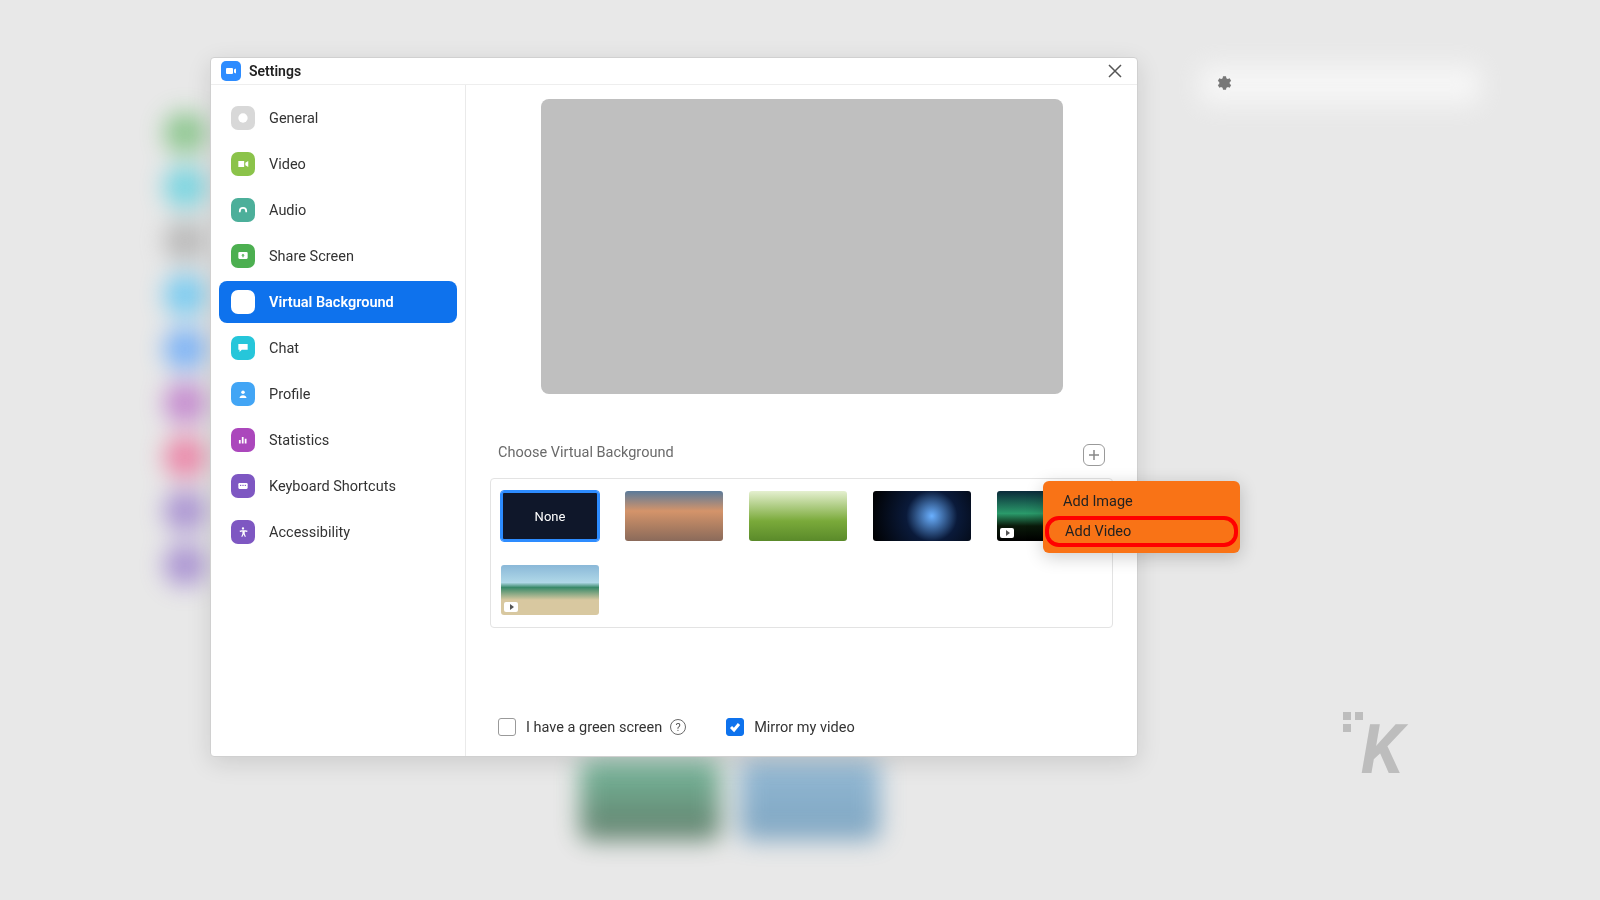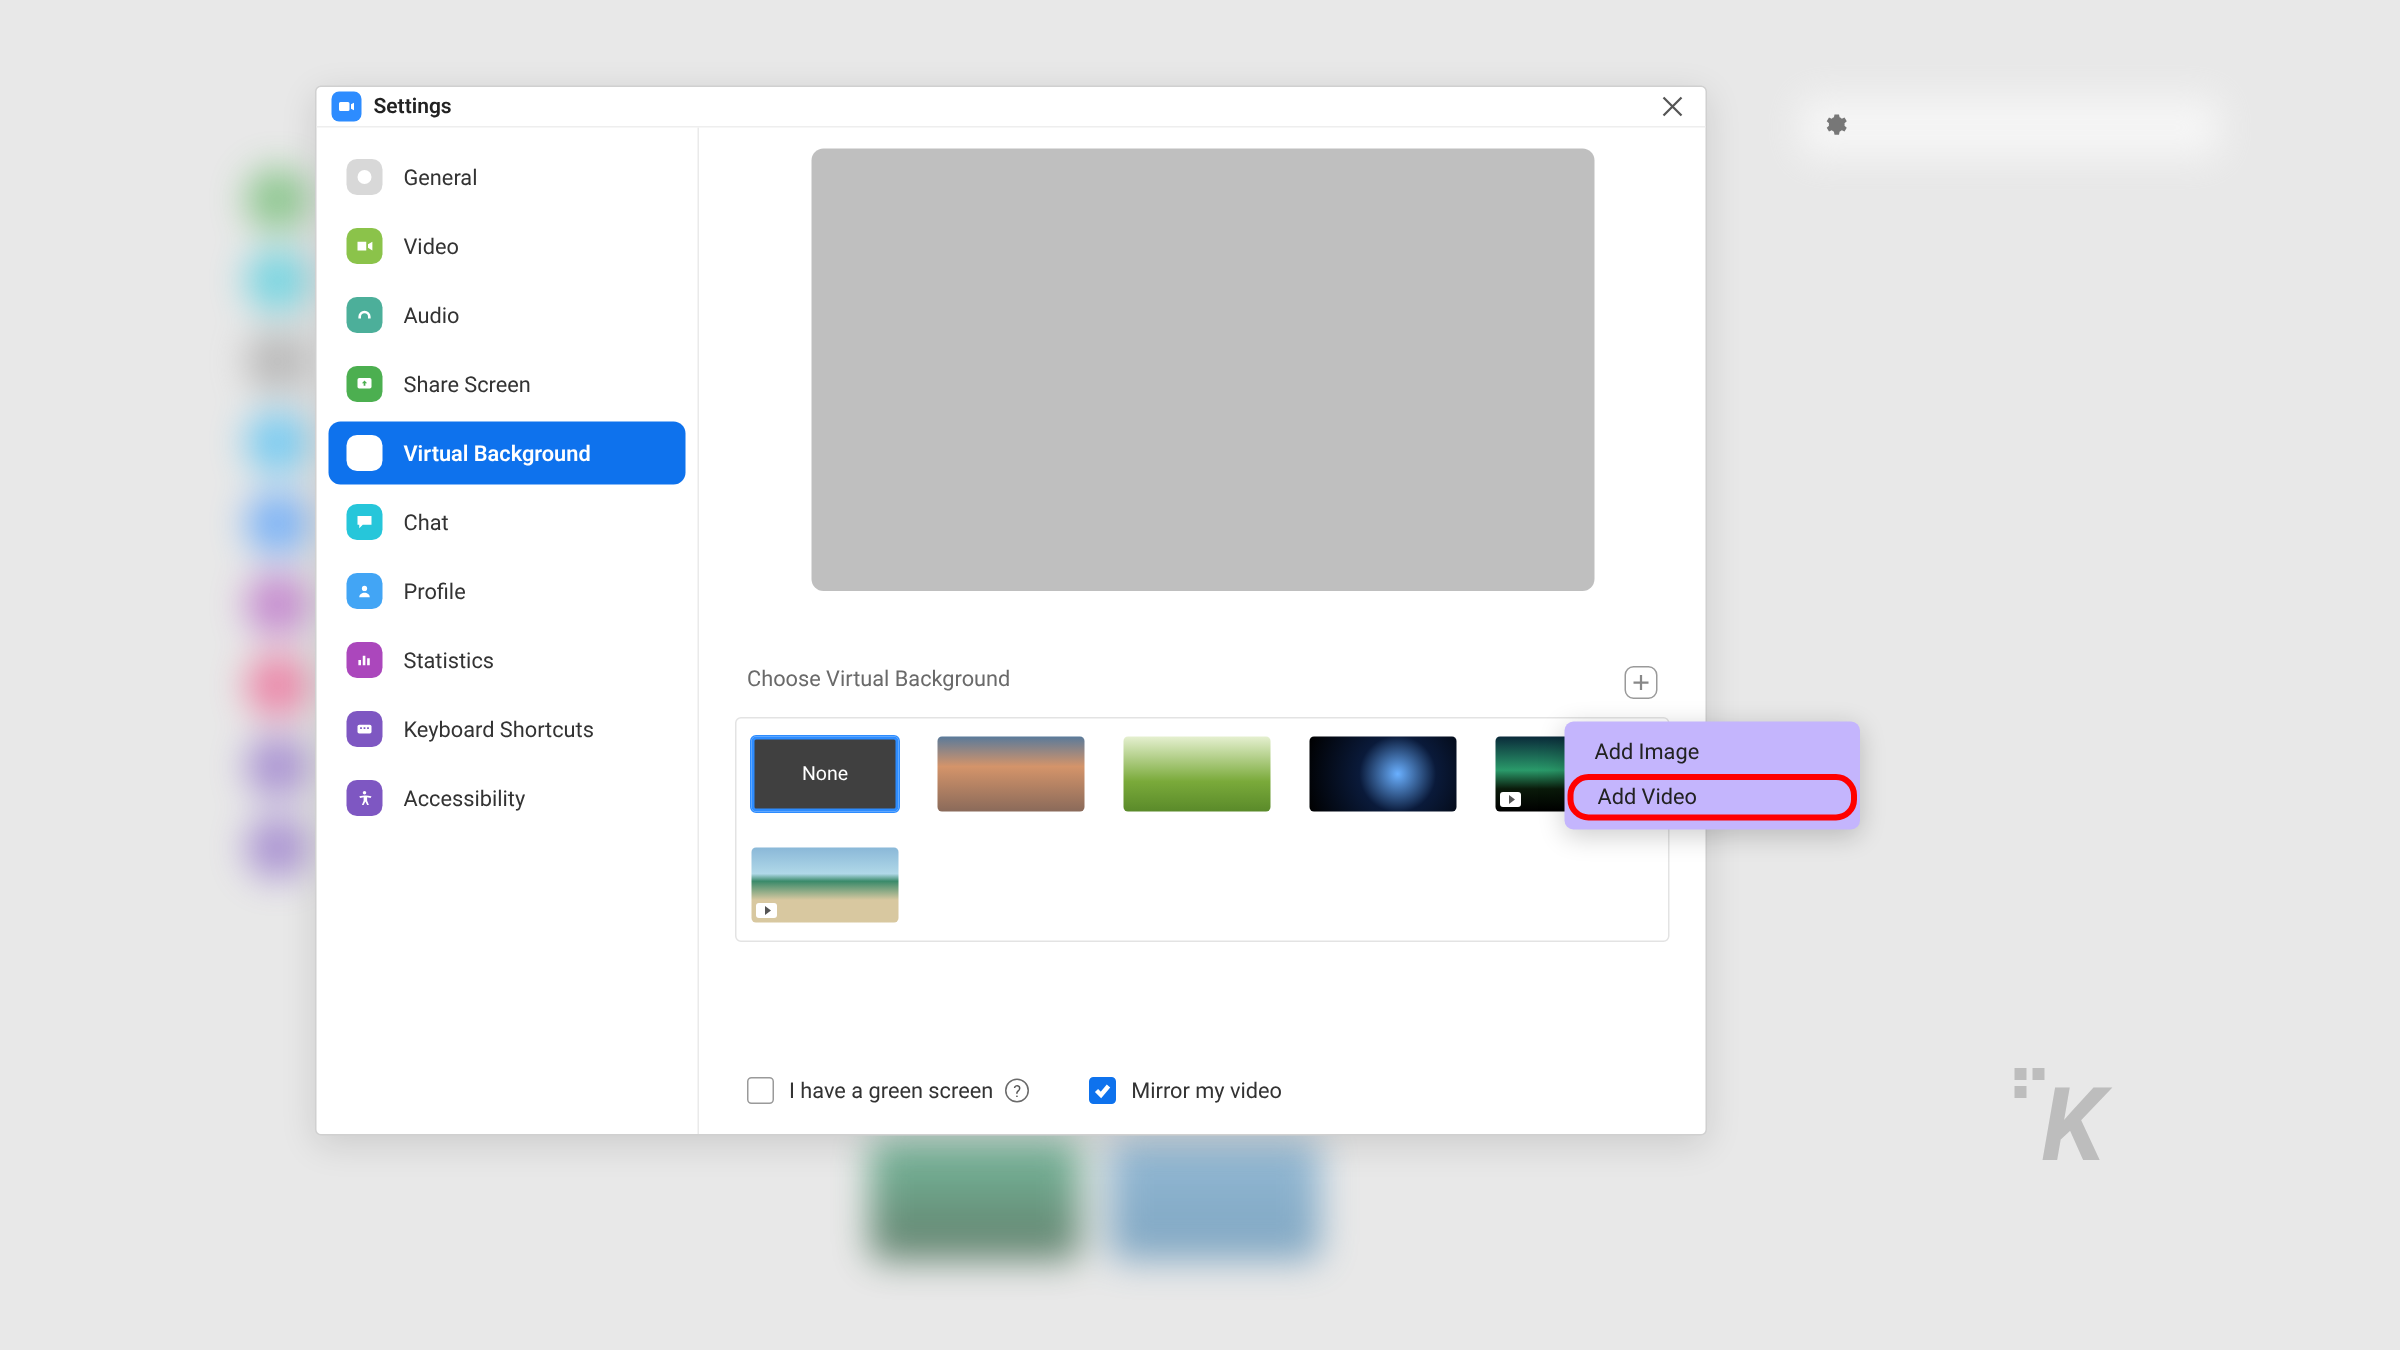--- a/index.html
+++ b/index.html
@@ -33,33 +33,33 @@
 .main { flex: 1; padding: 14px 24px 20px 24px; position: relative; }
 .preview { width: 522px; height: 295px; background: #bfbfbf; border-radius: 8px; margin: 0 auto 50px auto; }
 .section-row { display: flex; justify-content: space-between; margin: 0 8px 12px 8px; }
 .section-title { font-size: 14.5px; color: #6a6a6a; }
 .add-btn { width: 22px; height: 22px; border: 1.5px solid #9a9a9a; border-radius: 6px; display: flex; align-items: center; justify-content: center; cursor: pointer; color: #777; background: #fff; }
 .add-btn svg { width: 12px; height: 12px; stroke: #888; }
 
 .thumbs-wrap { border: 1px solid #e3e3e3; border-radius: 4px; padding: 12px 10px; margin-bottom: 90px; }
 .thumbs { display: flex; flex-wrap: wrap; gap: 24px 26px; }
 .thumb { width: 98px; height: 50px; border-radius: 3px; position: relative; cursor: pointer; background-size: cover; background-position: center; }
-.thumb.none { background: #404040; border: 2px solid #2d8cff; outline: 1px solid #2d8cff; display: flex; align-items: center; justify-content: center; color: #fff; font-size: 13px; }
+.thumb.none { background: #0f172a; border: 2px solid #2d8cff; outline: 1px solid #2d8cff; display: flex; align-items: center; justify-content: center; color: #fff; font-size: 13px; }
 .thumb .video-badge { position: absolute; bottom: 3px; left: 3px; width: 14px; height: 10px; background: #fff; border-radius: 2px; display: flex; align-items: center; justify-content: center; }
 .thumb .video-badge::after { content: ''; border-left: 4px solid #555; border-top: 3px solid transparent; border-bottom: 3px solid transparent; margin-left: 1px; }
 
 .checks { display: flex; align-items: center; gap: 40px; padding: 0 8px; }
 .check { display: flex; align-items: center; gap: 10px; font-size: 14.5px; color: #333; cursor: pointer; }
 .check .box { width: 18px; height: 18px; border: 1.5px solid #9a9a9a; border-radius: 3px; display: flex; align-items: center; justify-content: center; background: #fff; }
 .check .box.checked { background: #0e72ed; border-color: #0e72ed; }
 .check .box.checked svg { width: 12px; height: 12px; stroke: #fff; stroke-width: 3; fill: none; }
 .help-icon { width: 16px; height: 16px; border: 1.3px solid #6a6a6a; border-radius: 50%; display: flex; align-items: center; justify-content: center; font-size: 11px; color: #555; margin-left: -2px; }
 
 
-.dropdown { position: absolute; top: 481px; left: 1043px; width: 197px; background: #c4b5fd; border-radius: 6px; box-shadow: 0 4px 18px rgba(0,0,0,0.2); padding: 6px 0; z-index: 50; }
+.dropdown { position: absolute; top: 481px; left: 1043px; width: 197px; background: #f97316; border-radius: 6px; box-shadow: 0 4px 18px rgba(0,0,0,0.2); padding: 6px 0; z-index: 50; }
 .dropdown-item { padding: 6px 20px; font-size: 14.5px; color: #222; cursor: pointer; }
 .dropdown-item.highlighted { border: 4px solid #ff0000; border-radius: 14px; margin: 0 2px; padding: 3px 16px; }
 
 
 .bg-gear { position: absolute; top: 74px; left: 1214px; color: #666; }
 .bg-gear svg { width: 18px; height: 18px; fill: #777; }
 
 
 .watermark { position: absolute; bottom: 110px; right: 200px; font-size: 68px; font-weight: 700; color: #bdbdbd; font-style: italic; letter-spacing: -3px; }
 .watermark .dots { position: absolute; top: 2px; left: -18px; display: grid; grid-template-columns: 8px 8px; gap: 4px; }

